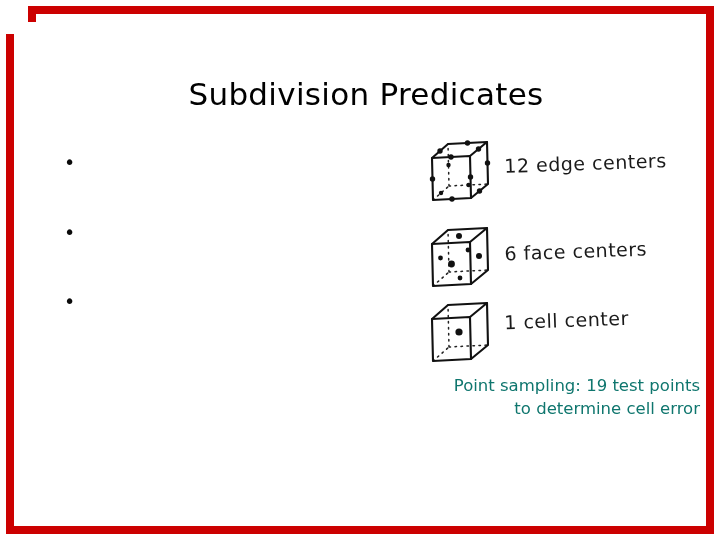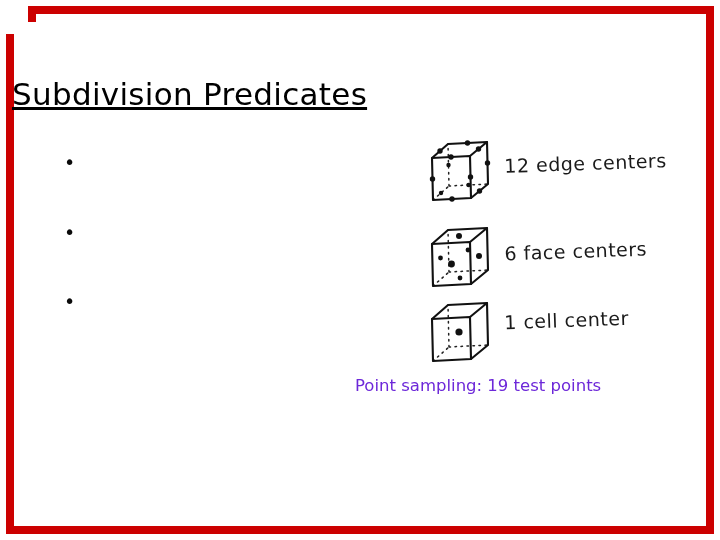--- a/index.html
+++ b/index.html
@@ -16,26 +16,25 @@
   .frame-top    { left: 28px; top: 6px;   width: 686px; height: 8px; }
   .frame-right  { left: 706px; top: 6px;  width: 8px;  height: 528px; }
   .frame-bottom { left: 6px;  top: 526px; width: 708px; height: 8px; }
   .frame-left   { left: 6px;  top: 34px;  width: 8px;  height: 500px; }
   .frame-stub   { left: 28px; top: 6px;   width: 8px;  height: 16px; }
 
   
   .title {
     position: absolute;
     left: 12px; right: 0; top: 76px;
-    text-align: left;
+    text-align: center;
     font-size: 31px;
     letter-spacing: 0.3px;
     color: #000000;
     white-space: nowrap;
-    text-decoration: underline;
   }
 
   
   .bullet-row {
     position: absolute;
     left: 62px;
     display: flex;
     align-items: flex-start;
     font-size: 22px;
     color: #0a0a0a;
@@ -72,24 +71,24 @@
     transform: rotate(-2deg);
   }
   .fig-1 .fig-label { padding-top: 18px; }
   .fig-2 .fig-label { padding-top: 20px; }
   .fig-3 .fig-label { padding-top: 14px; }
 
   
   .caption {
     position: absolute;
     left: 355px; top: 375px; width: 345px;
-    text-align: left;
+    text-align: right;
     font-size: 16.5px;
     line-height: 1.38;
-    color: #6d28d9;
+    color: #0f766e;
   }
 
   .ink { stroke: #111; stroke-width: 2.1; stroke-linecap: round; stroke-linejoin: round; fill: none; }
   .ink-hidden { stroke: #222; stroke-width: 1.5; stroke-linecap: round; fill: none; stroke-dasharray: 1.5 4.5; }
   .ink-dot { fill: #111; }
 </style>
 </head>
 <body>
 
 <div class="frame-piece frame-top"></div>
@@ -159,13 +158,14 @@
     <path class="ink" d="M6,24 L22,10 L61,8 L44,22"></path>
     <path class="ink" d="M61,8 L62,50 L45,64"></path>
 
     <circle class="ink-dot" cx="33" cy="37" r="3.6"></circle>
   </svg>
   <span class="fig-label">1 cell center</span>
 </div>
 
 <div class="caption">
   <div>Point sampling: 19 test points</div>
+  <div>to determine cell error</div>
 </div>
 
 </body></html>

